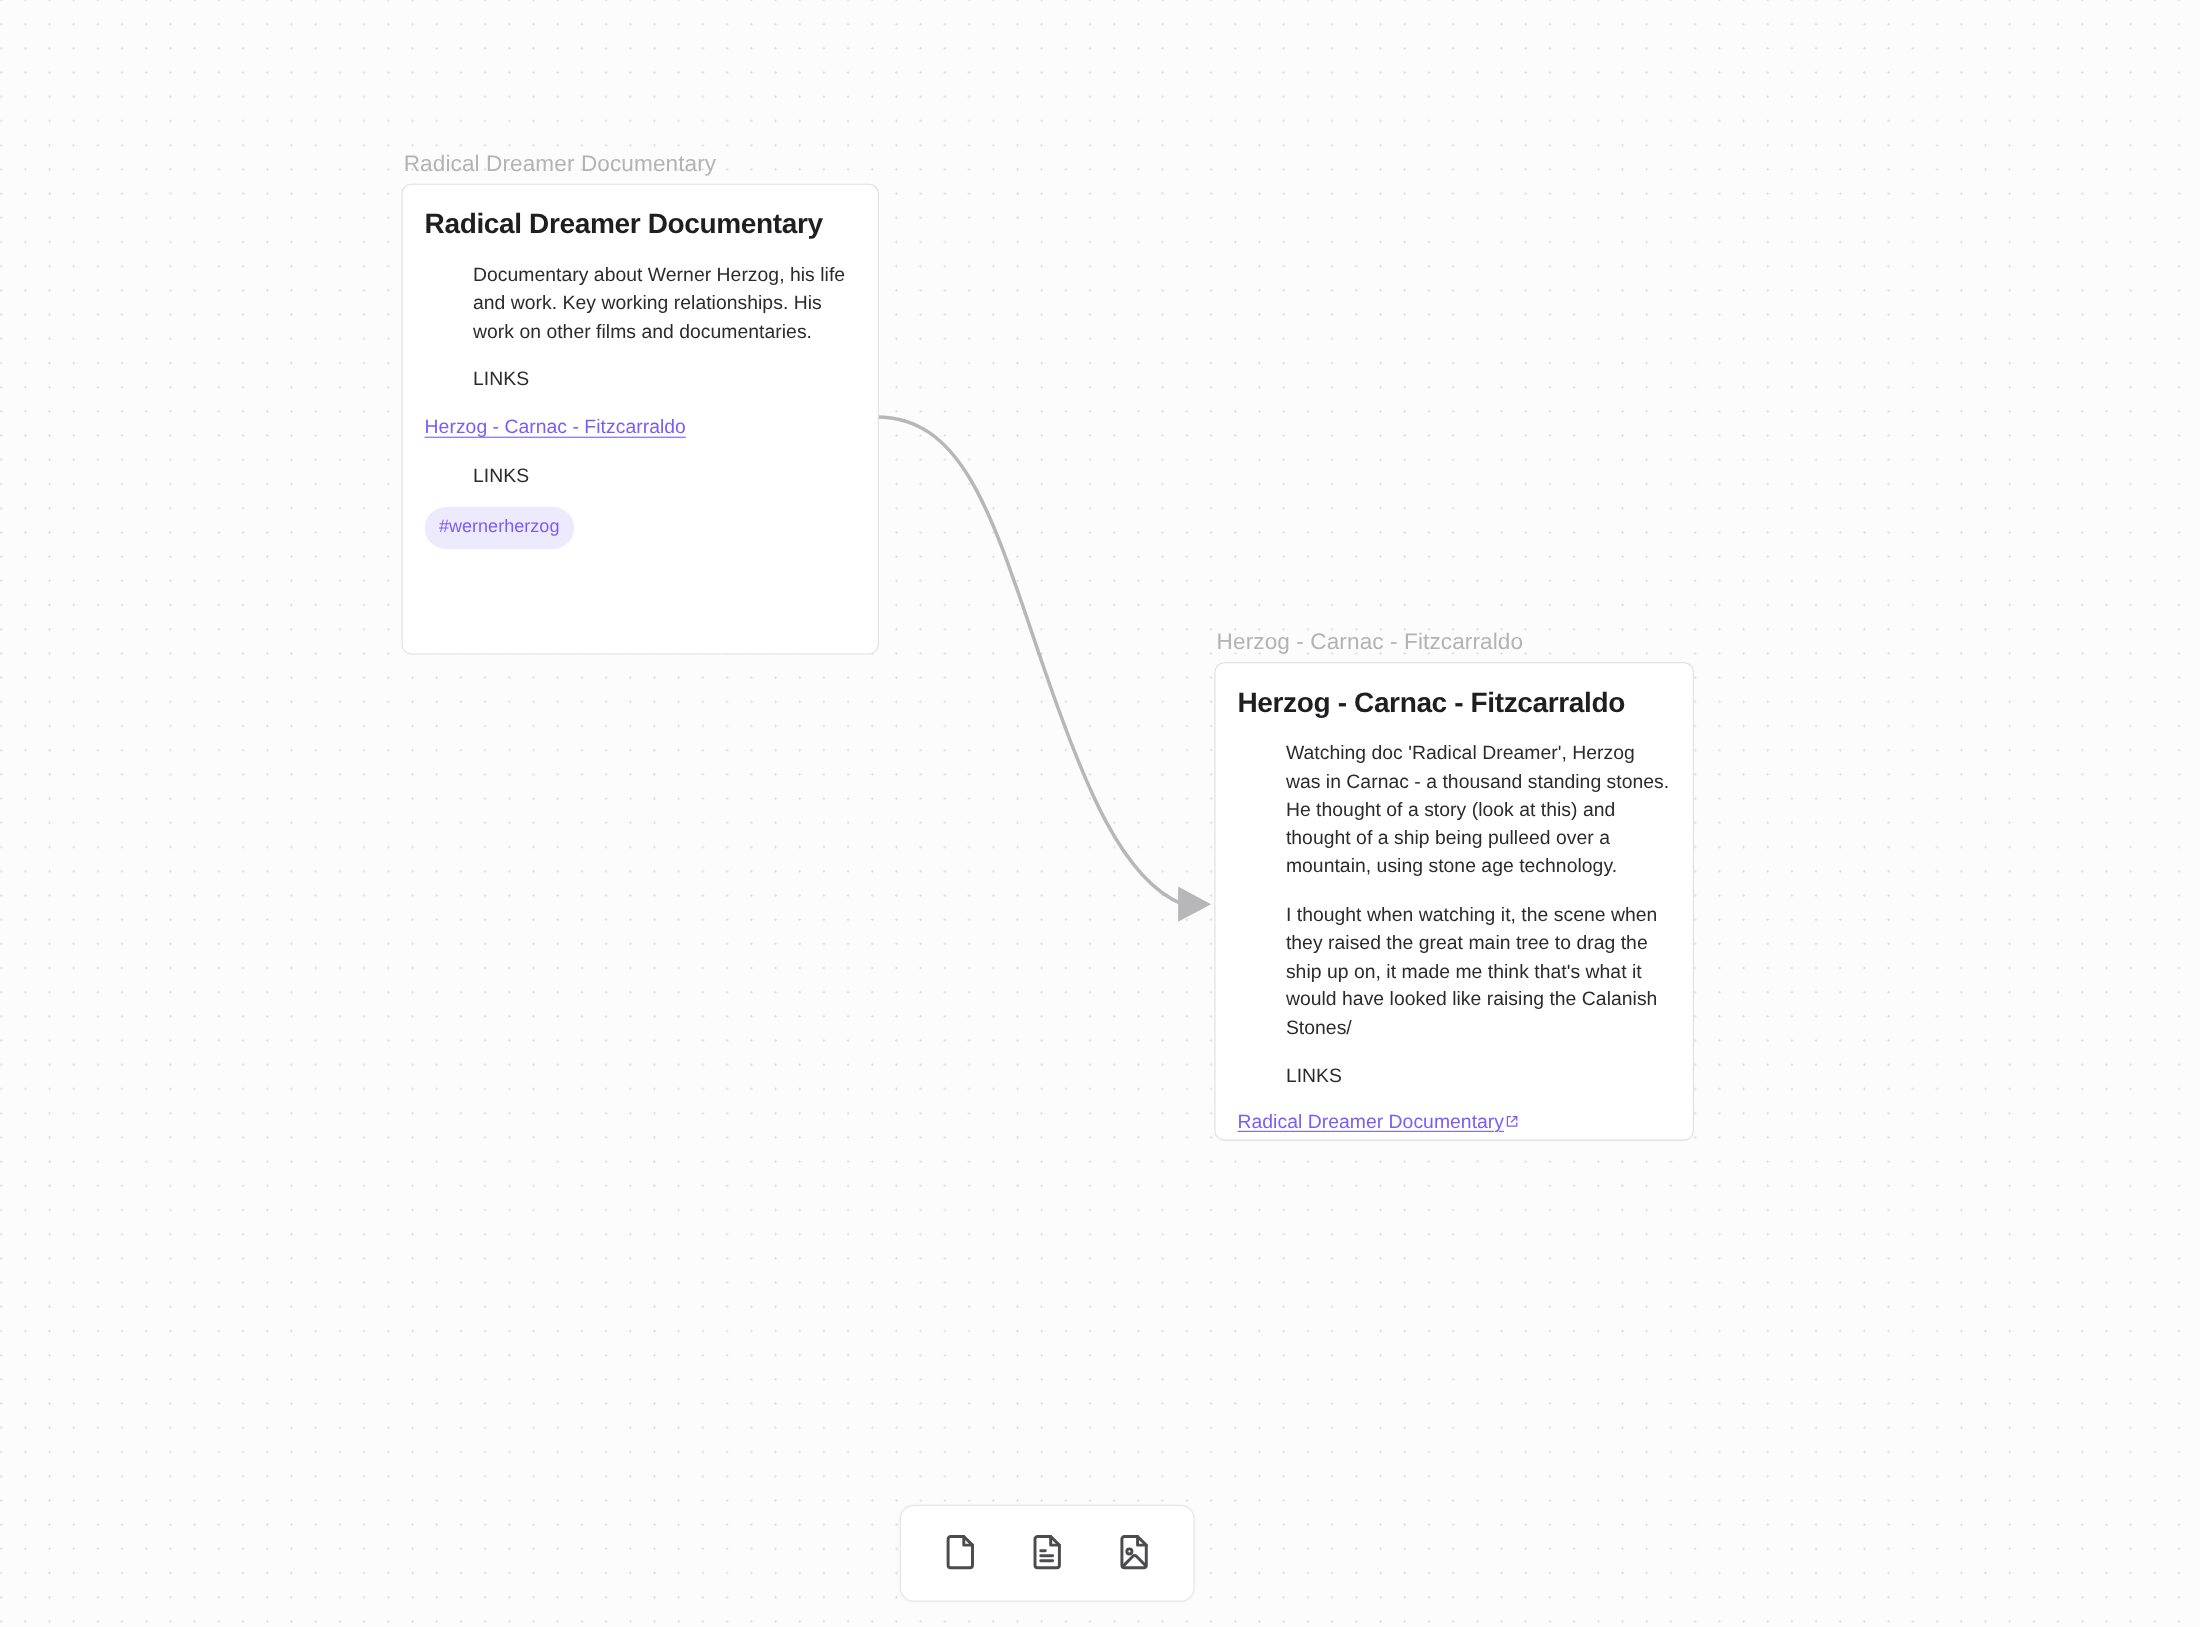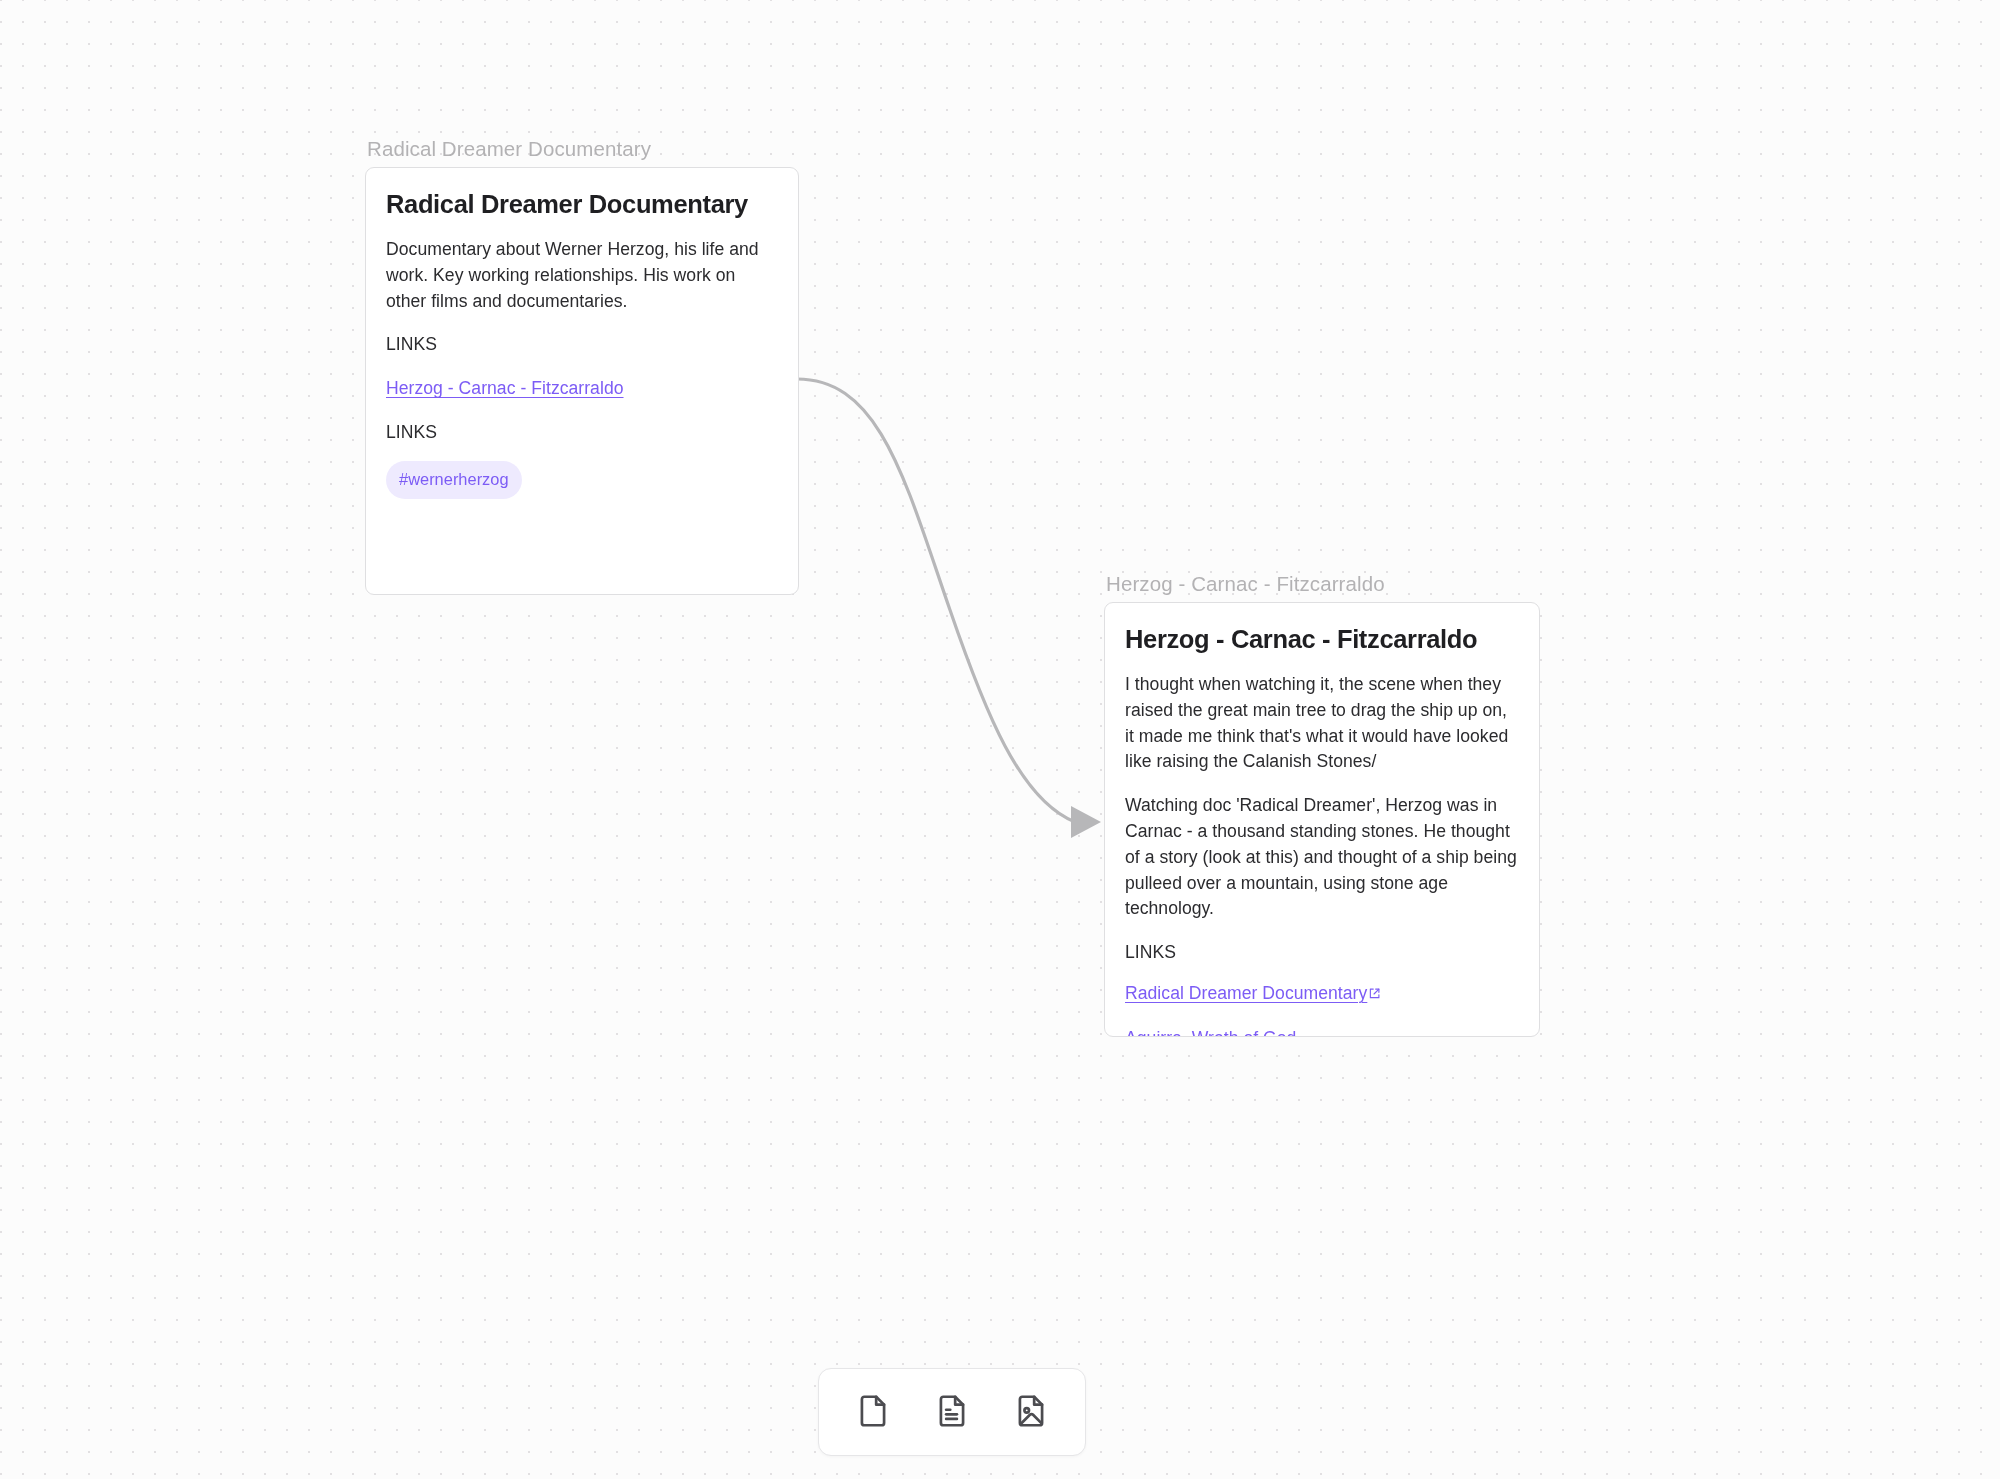--- a/index.html
+++ b/index.html
@@ -67,20 +67,21 @@
     letter-spacing: -0.35px;
     margin-bottom: 17px;
   }
 
   .card-p {
     font-size: 17.6px;
     line-height: 25.8px;
     color: #2b2b2e;
     margin-bottom: 18px;
     letter-spacing: 0.03px;
+    margin-left: 44px;
   }
 
   .card-p.tight { margin-bottom: 15px; }
 
   .card-link {
     display: inline-block;
     font-size: 17.6px;
     line-height: 25.8px;
     color: #7c5cf5;
     text-decoration: underline;
@@ -175,22 +176,22 @@
       </div>
     </div>
   </div>
 </div>
 
 <div class="node" id="node-herzog-carnac">
   <div class="node-label">Herzog - Carnac - Fitzcarraldo</div>
   <div class="node-card">
     <div class="card-inner">
       <div class="card-title">Herzog - Carnac - Fitzcarraldo</div>
+      <p class="card-p">Watching doc 'Radical Dreamer', Herzog was in Carnac - a thousand standing stones. He thought of a story (look at this) and thought of a ship being pulleed over a mountain, using stone age technology.</p>
       <p class="card-p">I thought when watching it, the scene when they raised the great main tree to drag the ship up on, it made me think that's what it would have looked like raising the Calanish Stones/</p>
-      <p class="card-p">Watching doc 'Radical Dreamer', Herzog was in Carnac - a thousand standing stones. He thought of a story (look at this) and thought of a ship being pulleed over a mountain, using stone age technology.</p>
       <p class="card-p tight">LINKS</p>
       <a class="card-link"><span>Radical Dreamer Documentary</span><span class="ext-icon">
           <svg width="13" height="13" viewBox="0 0 16 16" fill="none" stroke="#7c5cf5" stroke-width="1.4" stroke-linecap="round" stroke-linejoin="round">
             <path d="M6.5 2.6H2.9v10.5h10.5V9.5"></path>
             <path d="M9.4 2.6h4v4"></path>
             <path d="M13.4 2.6 7.4 8.6"></path>
           </svg>
         </span></a>
       <a class="card-link no-gap">Aguirre, Wrath of God</a>
     </div>

